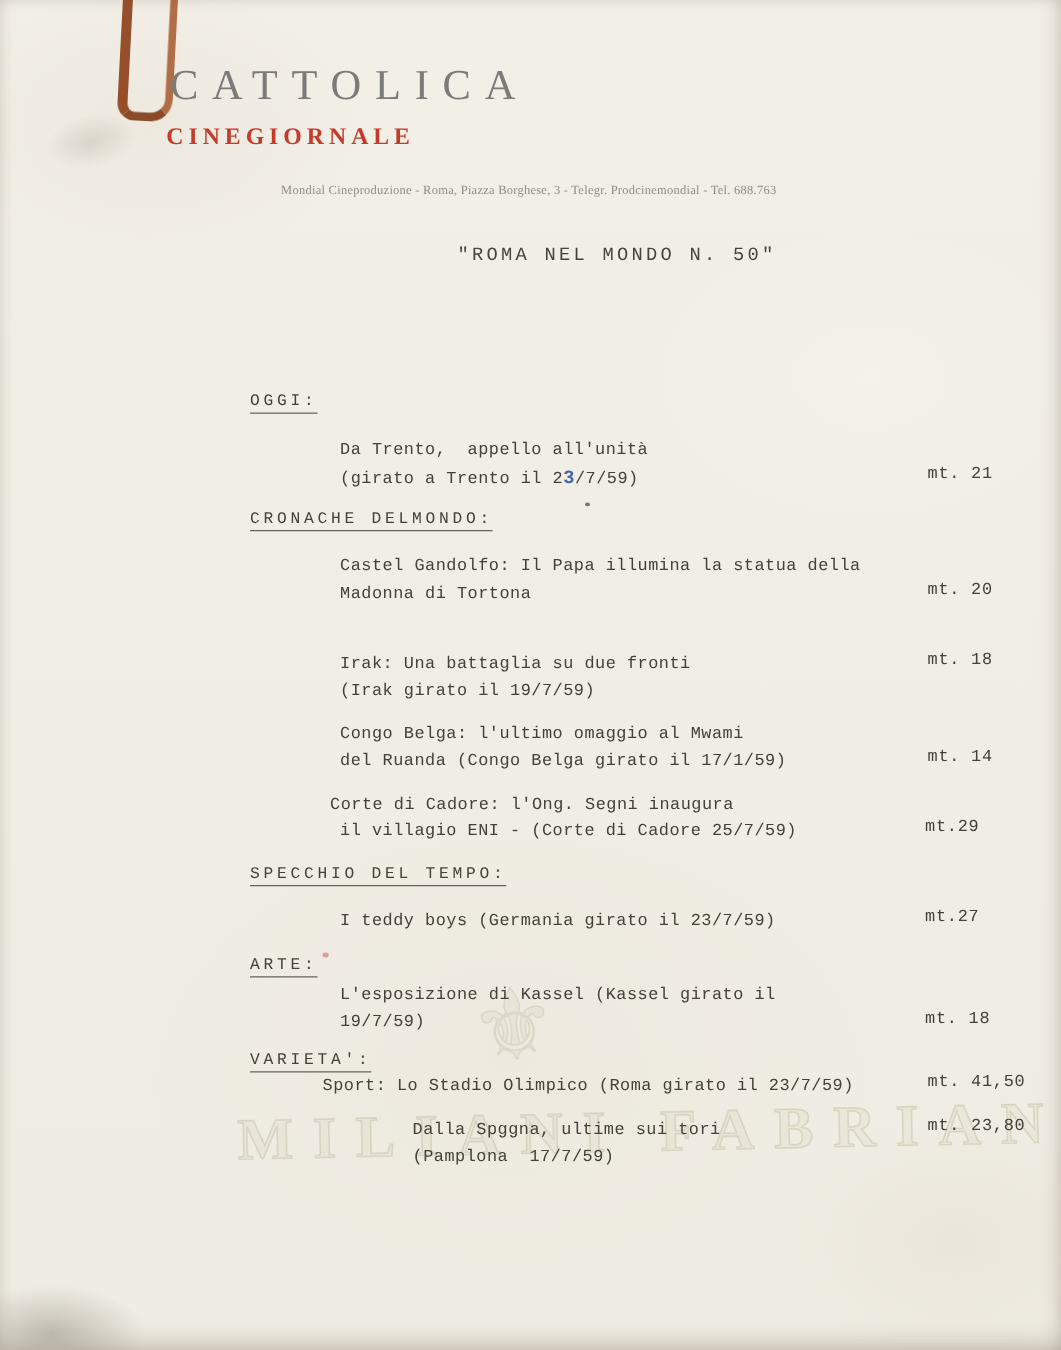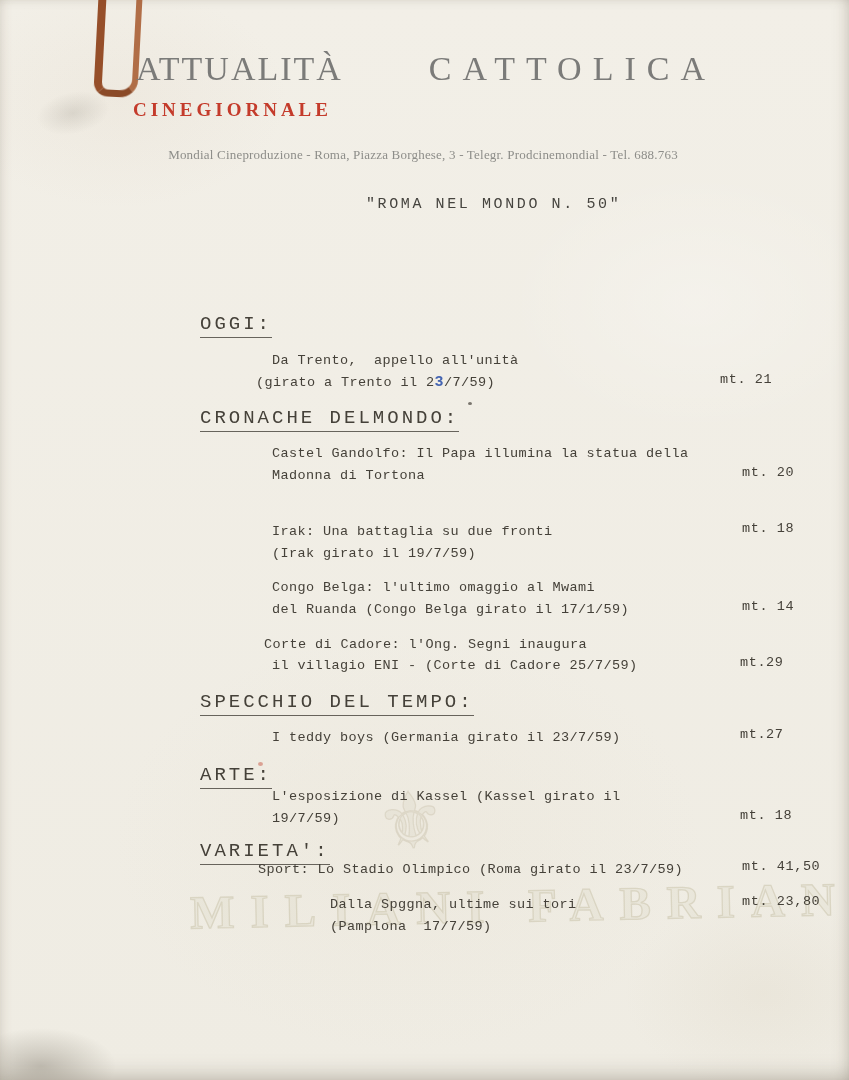--- a/index.html
+++ b/index.html
@@ -31,30 +31,30 @@
   .m-sub{
     position:absolute;left:133px;top:99px;width:578px;
     display:flex;justify-content:space-between;
     font-family:"Liberation Serif", serif;font-size:19px;font-weight:bold;
     color:#c43b2b;
   }
   .m-sub .ls-a{letter-spacing:4px;}
   .m-sub .ls-b{letter-spacing:8px;word-spacing:13px;}
   .m-addr{
     position:absolute;left:118px;top:147px;width:610px;text-align:center;
-    font-family:"Liberation Serif", serif;font-size:13px;letter-spacing:0.2px;
+    font-family:"Liberation Serif", serif;font-size:10px;letter-spacing:0.2px;
     color:#8d8d89;
   }
   .doc-title{
     position:absolute;left:366px;top:196px;
     font-size:15px;letter-spacing:2.6px;white-space:pre;color:#46443f;
   }
   
   .slabel{
-    position:absolute;font-size:19px;letter-spacing:3px;white-space:pre;
+    position:absolute;font-size:13px;letter-spacing:3px;white-space:pre;
     border-bottom:1.5px solid rgba(69,65,57,0.8);padding-bottom:2px;
   }
   .line{position:absolute;font-size:13.5px;letter-spacing:0.4px;white-space:pre;line-height:21px;}
   .mtv{position:absolute;font-size:13.5px;letter-spacing:0.6px;white-space:pre;}
   .blue-digit{color:#4565b2;font-weight:bold;font-size:15px;}
   
   .rust-stain{
     position:absolute;left:96px;top:-8px;width:30px;height:98px;
     border-left:8px solid rgba(138,58,16,0.88);
     border-right:6px solid rgba(158,74,26,0.78);
@@ -97,34 +97,33 @@
 
   <div class="rust-stain"></div>
   <div class="smudge"></div>
   <div class="corner-shadow"></div>
   <div class="wm-emblem">⚜</div>
   <div class="wm-text">MILIANI FABRIANO</div>
   <div class="dot-stray"></div>
   <div class="speck-red"></div>
 
   <div class="m-title">
-    <span class="ls-a">ATTUALITÀ</span>
     <span class="ls-b">CATTOLICA</span>
   </div>
   <div class="m-sub">
     <span class="ls-a">CINEGIORNALE</span>
   </div>
   <div class="m-addr">Mondial Cineproduzione - Roma, Piazza Borghese, 3 - Telegr. Prodcinemondial - Tel. 688.763</div>
 
   <div class="doc-title">"ROMA NEL MONDO N. 50"</div>
 
   <div class="slabel" style="left:200px;top:313px">OGGI:</div>
   <div class="line" style="left:272px;top:350px">Da Trento,  appello all'unità</div>
-  <div class="line" style="left:256px;top:372px"><span>(girato a Trento il 2</span><span class="blue-digit">3</span><span>/7/59)</span></div>
-  <div class="mtv" style="left:720px;top:372px">mt. 21</div>
+  <div class="line" style="left:272px;top:372px"><span>(girato a Trento il 2</span><span class="blue-digit">3</span><span>/7/59)</span></div>
+  <div class="mtv" style="left:742px;top:372px">mt. 21</div>
 
   <div class="slabel" style="left:200px;top:407px">CRONACHE DELMONDO:</div>
 
   <div class="line" style="left:272px;top:443px">Castel Gandolfo: Il Papa illumina la statua della</div>
   <div class="line" style="left:272px;top:465px">Madonna di Tortona</div>
   <div class="mtv" style="left:742px;top:465px">mt. 20</div>
 
   <div class="line" style="left:272px;top:521px">Irak: Una battaglia su due fronti</div>
   <div class="line" style="left:272px;top:543px">(Irak girato il 19/7/59)</div>
   <div class="mtv" style="left:742px;top:521px">mt. 18</div>

